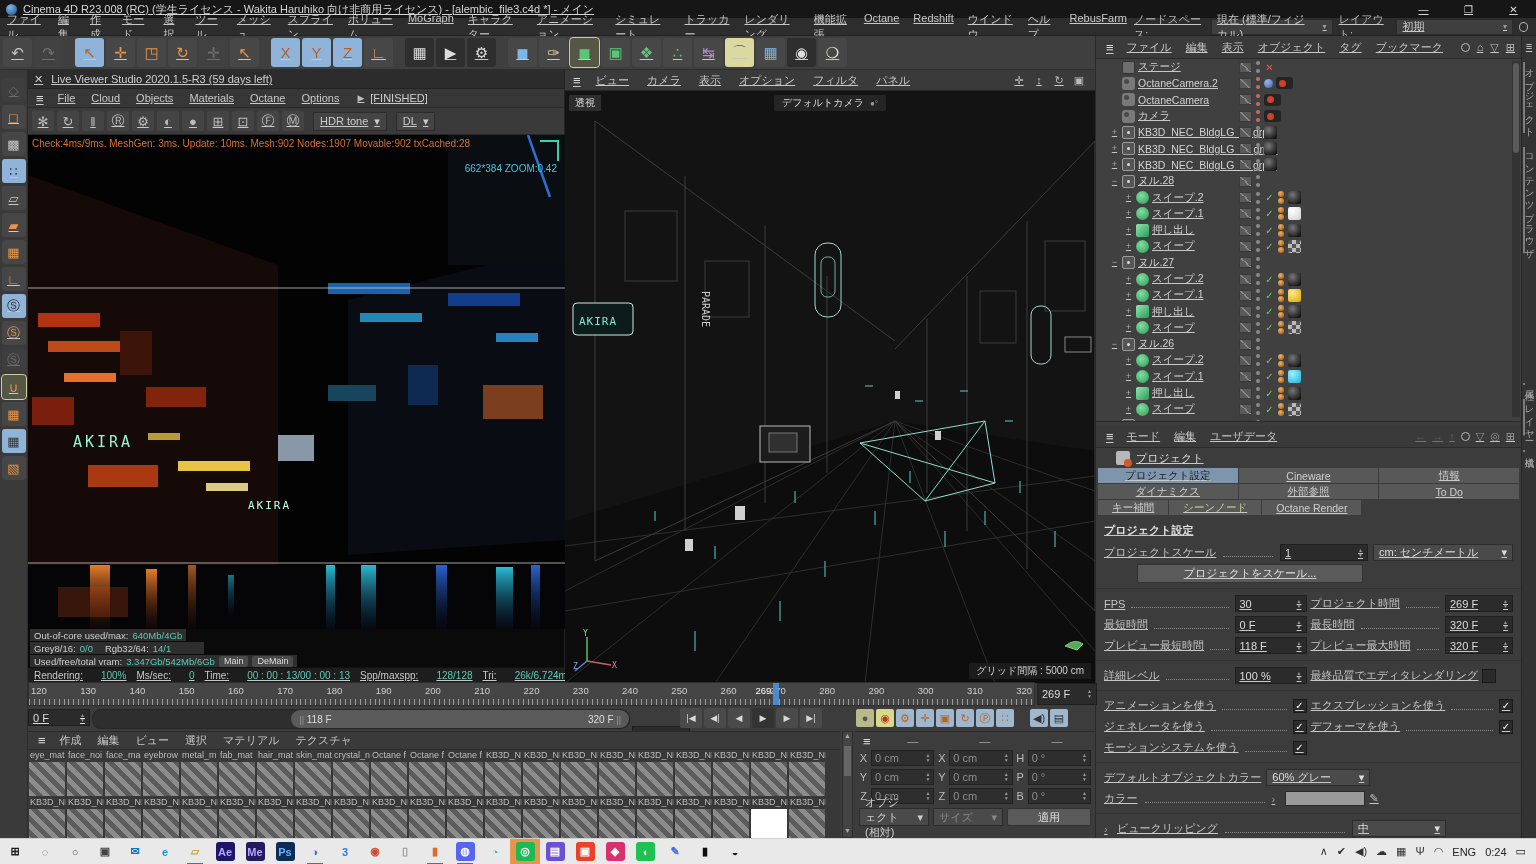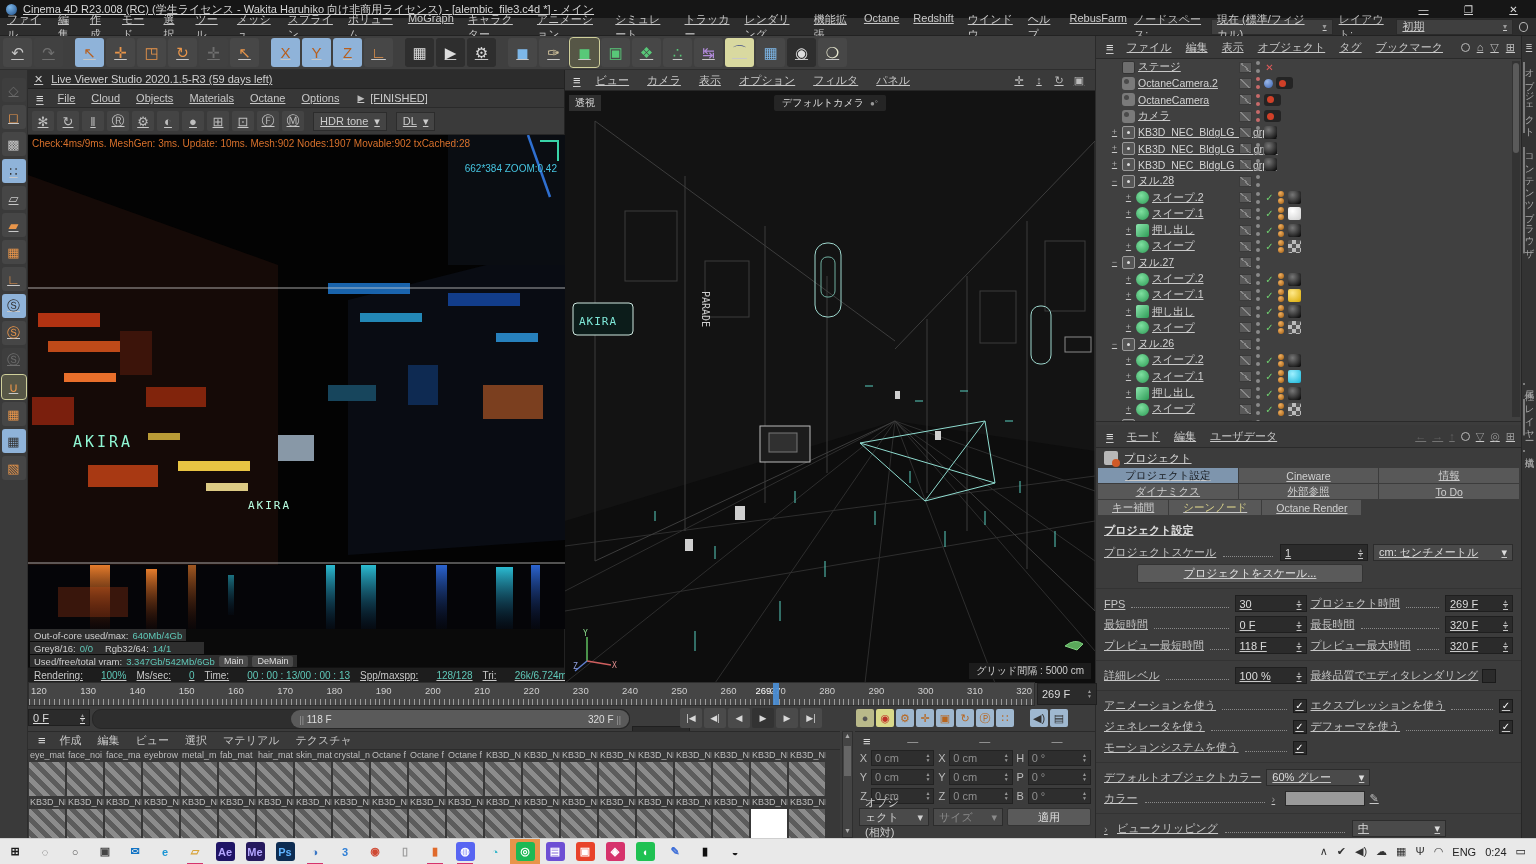--- a/index.html
+++ b/index.html
@@ -105,21 +105,21 @@
   .texchip.white{background:radial-gradient(circle at 35% 30%,#fff,#cfcfcf);}
   .texchip.yellow{background:radial-gradient(circle at 35% 30%,#ffe98a,#d9a800);}
   .texchip.cyan{background:radial-gradient(circle at 35% 30%,#9ff0ff,#15b4d8);}
   .texchip.checker{background:repeating-conic-gradient(#bbb 0 25%,#555 0 50%);background-size:8px 8px;}
   .omscroll{position:absolute;right:1px;top:2px;width:8px;height:356px;background:#333;}
   .omscroll i{position:absolute;left:1px;right:1px;top:2px;height:90px;background:#5a5a5a;border-radius:3px;}
   
   .ammenu{height:22px;background:#3a3a3a;display:flex;align-items:center;gap:2px;padding:0 6px;border-bottom:1px solid #2a2a2a;margin-top:3px;}
   .ammenu .mi{padding:0 7px;}
   .amicons{margin-left:auto;display:flex;gap:6px;color:#999;align-items:center;}
-  .amobj{height:20px;display:flex;align-items:center;gap:6px;padding:0 8px;color:#ddd;}
+  .amobj{height:20px;display:flex;align-items:center;gap:6px;padding:0 20px;color:#ddd;}
   .amobjicon{width:14px;height:14px;background:#b8b8b8;border-radius:2px;position:relative;}
   .amobjicon::after{content:"";position:absolute;right:-2px;bottom:-2px;width:8px;height:8px;border-radius:50%;background:#d05a28;}
   .amtabs{display:flex;flex-wrap:wrap;gap:1px;padding:0 2px;}
   .amtab{flex:1 0 30%;height:15px;background:#585858;color:#cfcfcf;display:flex;align-items:center;justify-content:center;font-size:10.5px;}
   .amtabs2{display:flex;gap:1px;padding:1px 2px 0 2px;}
   .amtabs2 .amtab{flex:0 0 auto;padding:0 14px;}
   .amtab.active{background:#7e95ad;color:#15181c;}
   .amtab.yellow{color:#d8d08a;}
   .amsection{font-weight:bold;color:#e0e0e0;padding:8px 8px 4px 8px;}
   .amrow{display:flex;align-items:center;gap:5px;padding:2px 8px;height:17px;}

